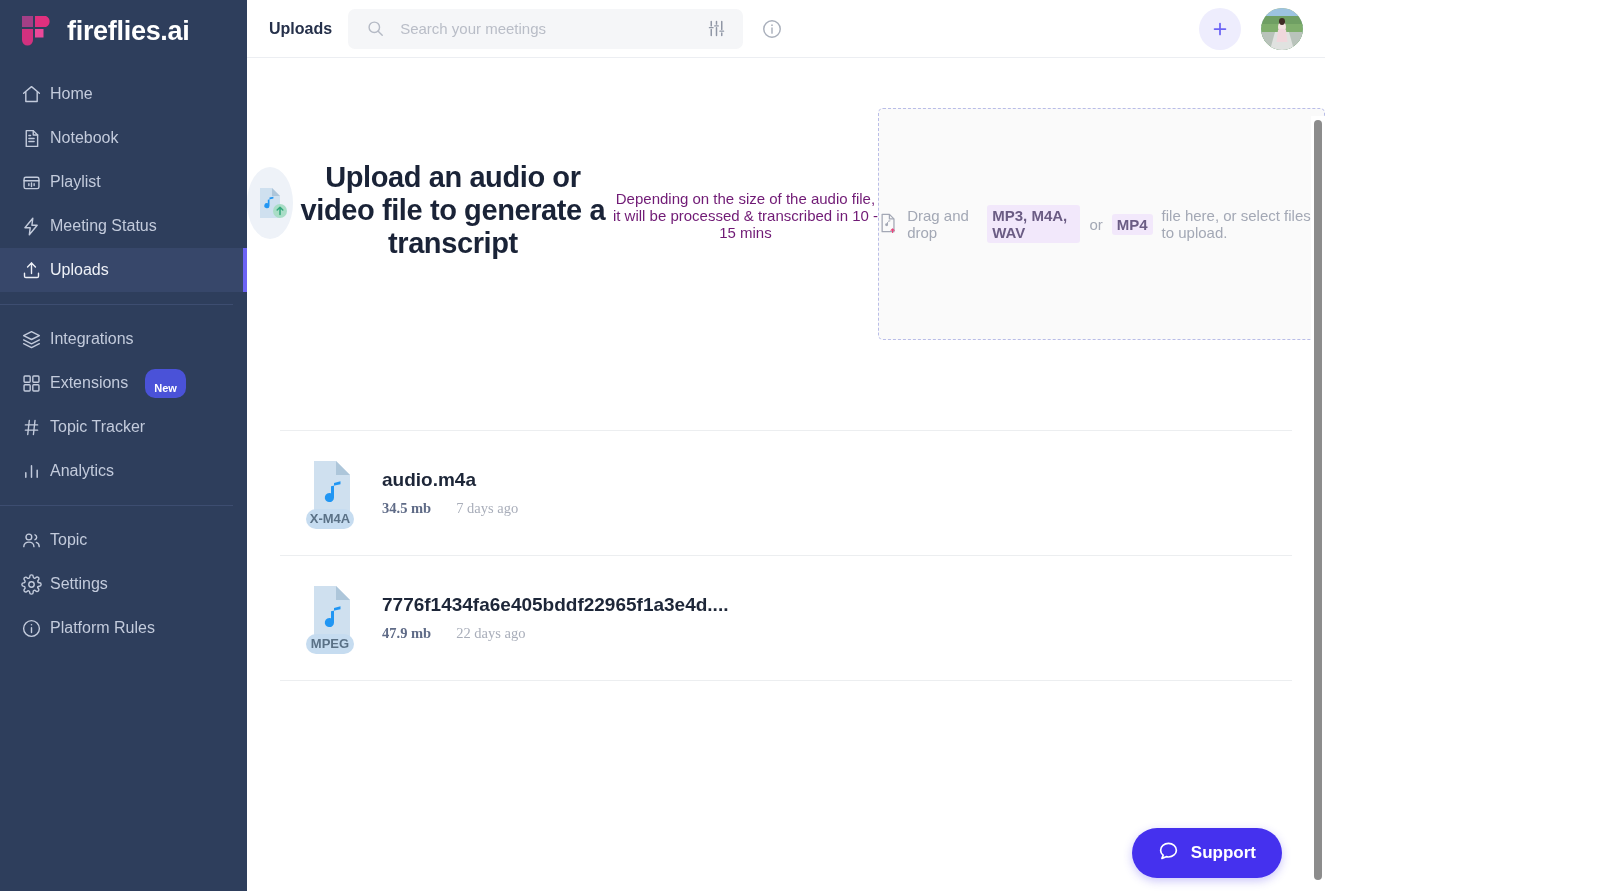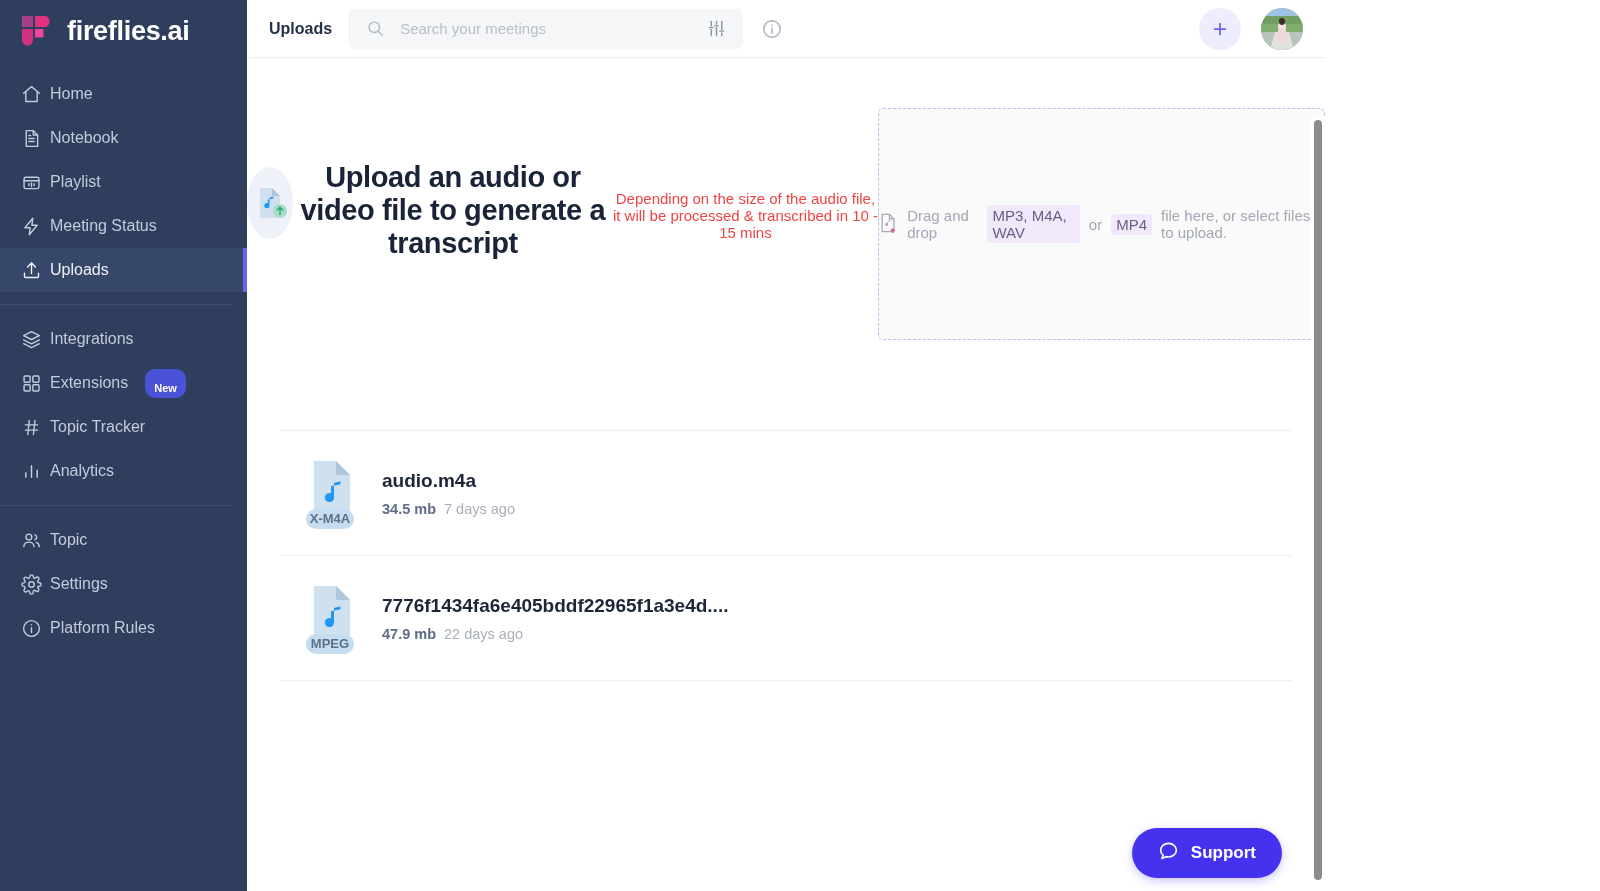--- a/index.html
+++ b/index.html
@@ -145,59 +145,59 @@
     display: flex; align-items: center; justify-content: center;
     margin-bottom: 14px;
   }
   .hero-title {
     font-size: 29px; font-weight: 700; color: #1a2337;
     letter-spacing: -0.4px;
     text-align: center;
   }
   .hero-sub {
     margin-top: 11px;
-    font-size: 15px; color: #ef4444;
+    font-size: 15px; color: #701a75;
     text-align: center;
   }
   .dropzone {
     margin-top: 28px;
     width: 983px; height: 232px;
     border: 1.6px dashed #b9bde8;
     border-radius: 5px;
     background: #fafafa;
     display: flex; align-items: center; justify-content: flex-start;
     cursor: pointer;
   }
   .dz-inner {
     display: flex; align-items: center; gap: 9px;
     font-size: 15px; color: #a3a8b5;
   }
   .fmt {
     background: #f2e8fb;
     color: #6b5c84;
-    font-weight: 400;
+    font-weight: 700;
     border-radius: 3px;
     padding: 2px 5px;
   }
   .file-list {
     margin: 90px auto 0;
     width: 1012px;
     border-top: 1px solid #eceef0;
   }
   .file-row {
     display: flex; align-items: center;
     gap: 22px;
     padding: 26px 0 26px 18px;
     border-bottom: 1px solid #eceef0;
     cursor: pointer;
   }
   .file-icon { width: 62px; height: 72px; flex: 0 0 62px; position: relative; }
   .file-meta { display: flex; flex-direction: column; gap: 9px; }
   .file-name { font-size: 19px; font-weight: 700; color: #1d2638; }
-  .file-sub { font-size: 14.5px; display: flex; gap: 8px; align-items: center; }
+  .file-sub { font-size: 14.5px; display: flex; gap: 25px; align-items: center; font-family: Liberation Serif, serif; }
   .file-size { color: #5f6b87; font-weight: 700; }
   .file-time { color: #a9aeba; }
 
   
   .scroll-track {
     position: absolute; right: 0; top: 58px;
     width: 14px; height: 833px;
     background: #fff;
   }
   .scroll-thumb {

